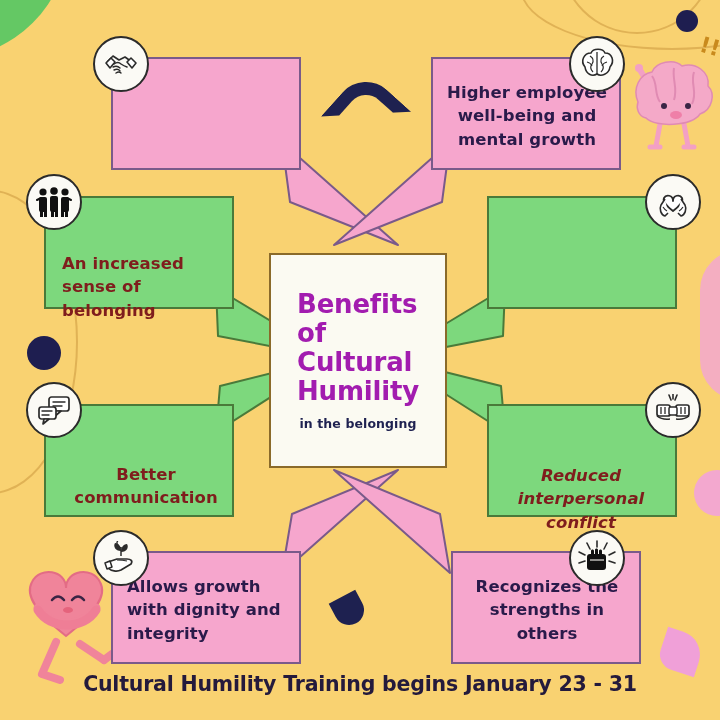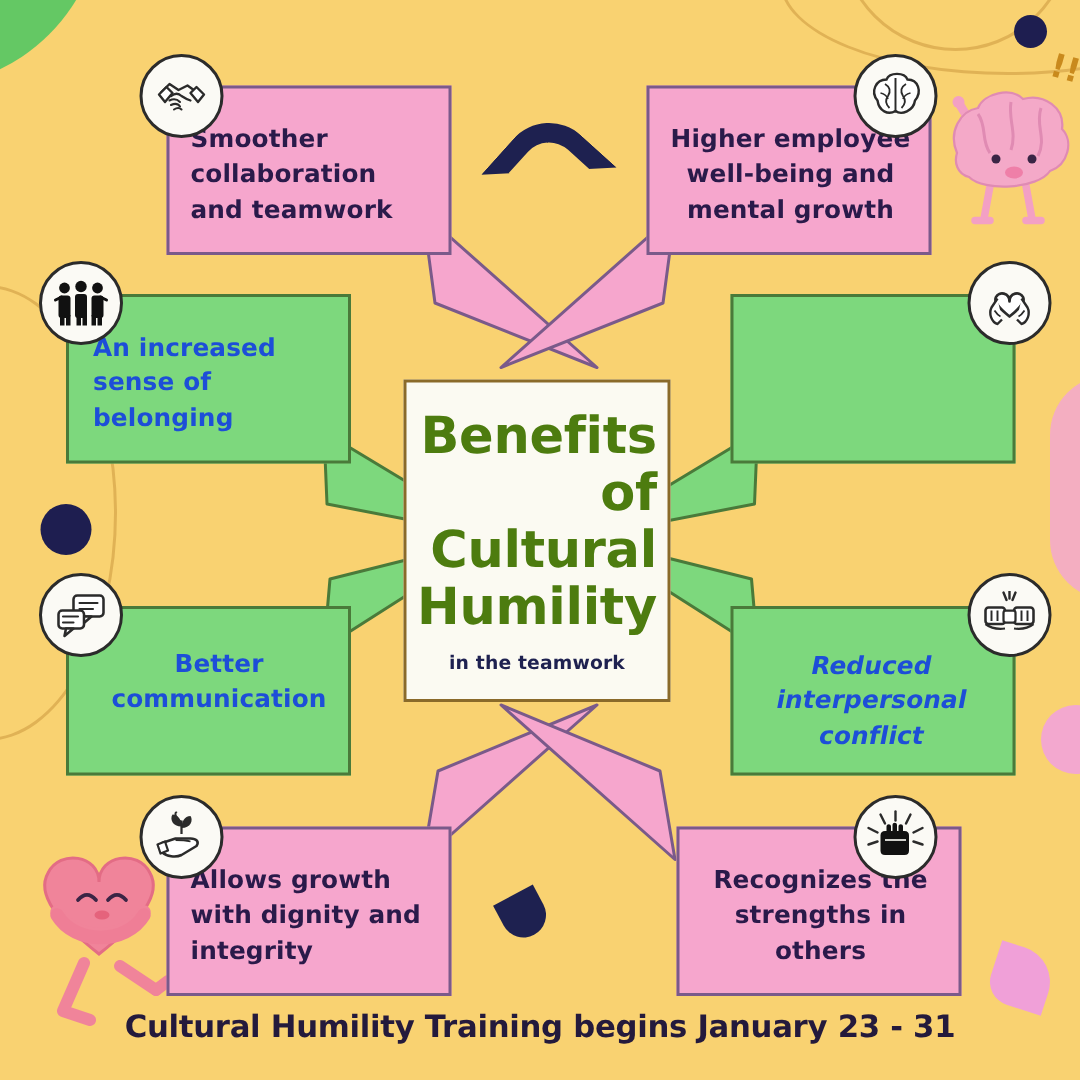--- a/index.html
+++ b/index.html
@@ -77,21 +77,21 @@
   }
   .bubble.pink .body{background:#f6a6cd;border-color:#7a5a8a;}
   .bubble.green .body{background:#7dd87d;border-color:#4a7a3a;}
   .bubble .txt{
     position:absolute;z-index:4;
     color:#2a1a4a;font-weight:700;
     font-size:16.5px;line-height:1.42;
     letter-spacing:.1px;
     white-space:pre-line;
   }
-  .bubble.green .txt{color:#1d4ed8;}
+  .bubble.green .txt{color:#7f1d1d;margin-top:32px;}
   .tail{position:absolute;z-index:2;}
 
   
   .badge{
     position:absolute;z-index:6;
     width:56px;height:56px;border-radius:50%;
     background:#fbfaf5;border:2px solid #2b2b2b;
     display:flex;align-items:center;justify-content:center;
     box-sizing:border-box;
   }
@@ -99,22 +99,22 @@
 
   
   .center-card{
     position:absolute;left:269px;top:253px;width:178px;height:215px;
     background:#fbfaf2;border:2px solid #8a6a2a;
     box-sizing:border-box;z-index:5;
     display:flex;flex-direction:column;align-items:center;justify-content:center;
     padding:6px 8px;
   }
   .center-title{
-    color:#4d7c0f;font-weight:700;font-size:34px;line-height:1.12;
-    text-align:right;letter-spacing:-.2px;white-space:pre-line;
+    color:#a21caf;font-weight:700;font-size:26px;line-height:1.12;
+    text-align:left;letter-spacing:-.2px;white-space:pre-line;
   }
   .center-sub{
     margin-top:10px;color:#1e2150;font-weight:700;font-size:12.5px;
     text-align:center;letter-spacing:.1px;
   }
 
   
   .footer{
     position:absolute;left:0;top:672px;width:720px;
     text-align:center;color:#241a3c;font-weight:700;
@@ -179,28 +179,25 @@
       <path d="M64 44 q6 -7 12 0" stroke="#3a2545" stroke-width="2.5" fill="none" stroke-linecap="round"></path>
       <ellipse cx="60" cy="54" rx="5" ry="3" fill="#e0566f" opacity=".7"></ellipse>
     </svg>
   </div>
 
   <div class="center-card">
     <div class="center-title">Benefits
 of
 Cultural
 Humility</div>
-    <div class="center-sub">in the teamwork</div>
+    <div class="center-sub">in the belonging</div>
   </div>
 
   <div class="bubble pink" style="left:111px;top:57px;width:190px;height:113px;z-index:3;">
     <div class="body"></div>
-    <div class="txt" style="left:16px;top:24px;width:170px;text-align:left;">Smoother
-collaboration
-and teamwork</div>
   </div>
   <svg class="tail" style="left:280px;top:140px;width:120px;height:110px;z-index:2;">
     <path d="M2 2 L118 105 L10 62 Z" fill="#f6a6cd" stroke="#7a5a8a" stroke-width="2" stroke-linejoin="round"></path>
   </svg>
   <div class="badge" style="left:93px;top:36px;">
     <svg width="38" height="38" viewBox="0 0 38 38">
       <path d="M5 17 L11 11 L17 15 L23 12 L30 17" stroke="#2b2b2b" stroke-width="1.6" fill="none" stroke-linejoin="round"></path>
       <path d="M4 18 L9 13 L13 17 L8 23 Z" fill="#fff" stroke="#2b2b2b" stroke-width="1.6" stroke-linejoin="round"></path>
       <path d="M34 18 L29 13 L25 17 L30 23 Z" fill="#fff" stroke="#2b2b2b" stroke-width="1.6" stroke-linejoin="round"></path>
       <path d="M12 19 q4 -3 7 0 q3 2 6 3" stroke="#2b2b2b" stroke-width="1.5" fill="none" stroke-linecap="round"></path>

